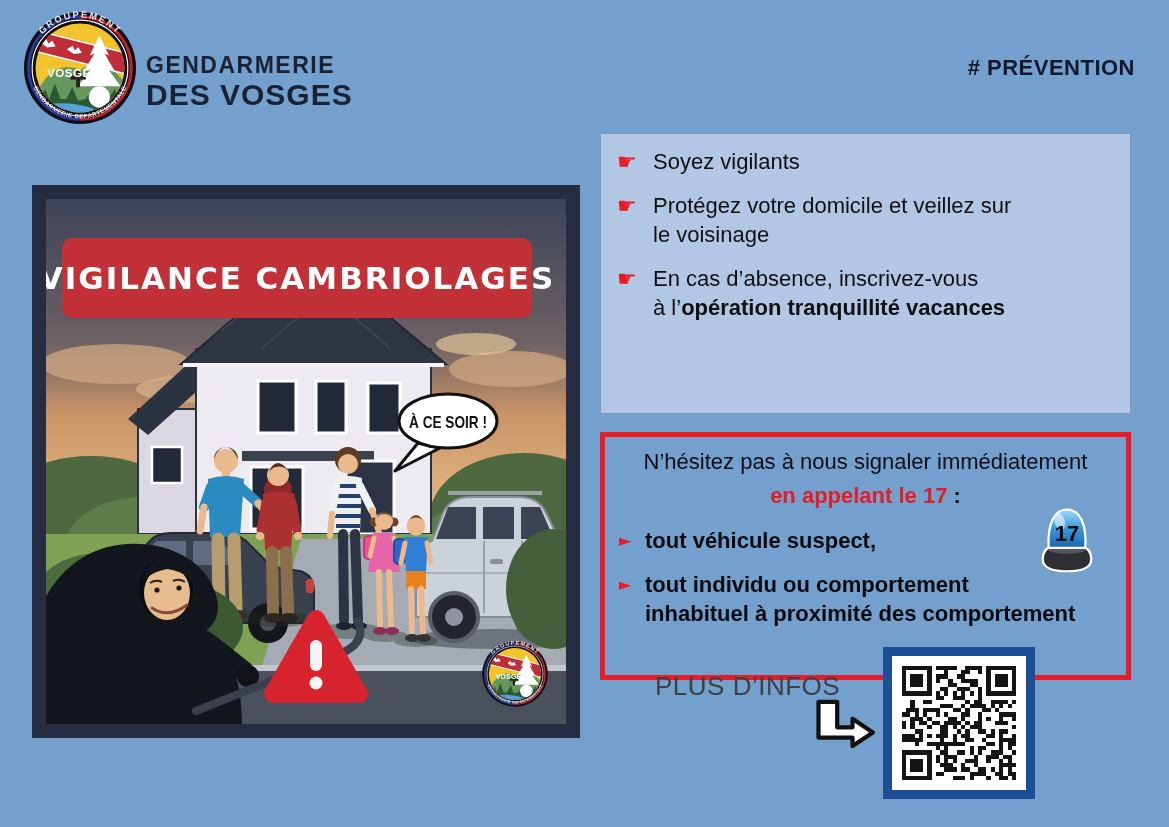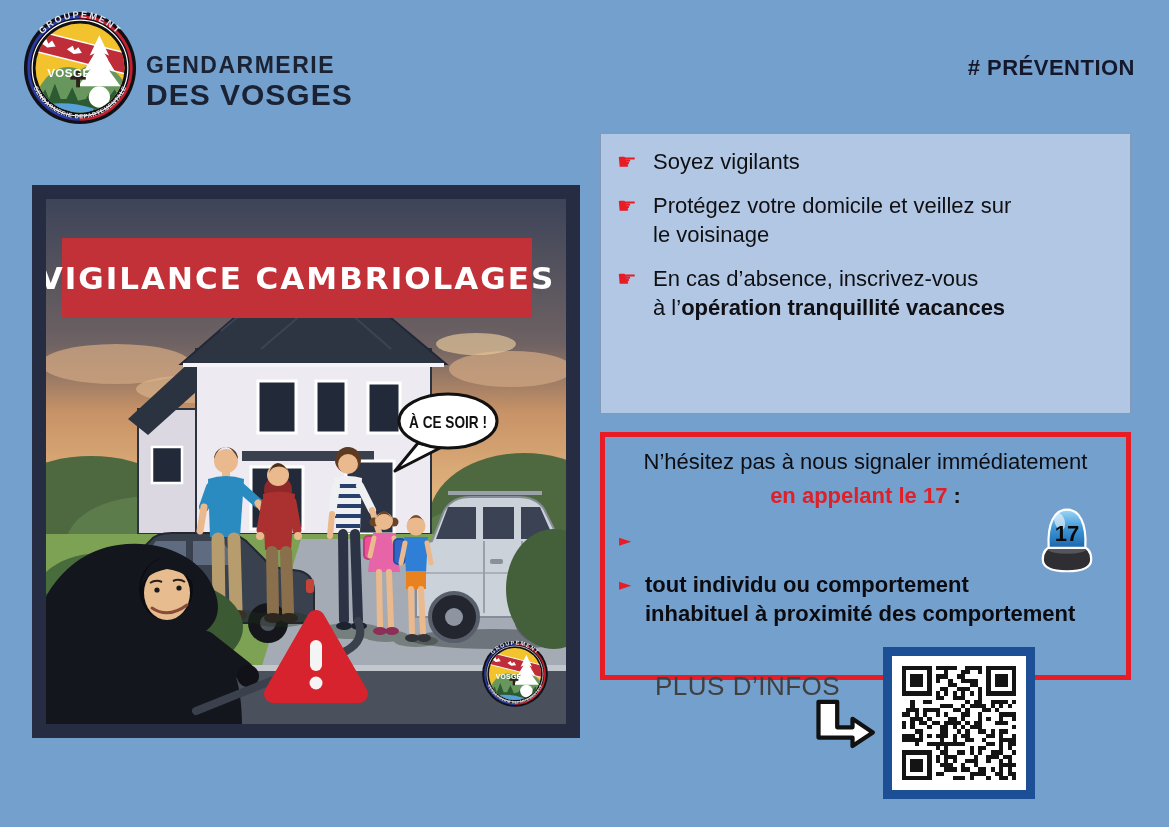--- a/index.html
+++ b/index.html
@@ -12,21 +12,21 @@
   .org-name{left:146px;top:52px;color:var(--navy_text,#1b2233);font-weight:bold;line-height:1.15}
   .org-name .l1{font-size:23px;letter-spacing:1.5px}
   .org-name .l2{font-size:30px;letter-spacing:1px}
   .hashtag{right:34px;top:55px;font-size:22px;font-weight:600;color:#15182b;letter-spacing:.5px}
 
   
   .poster{left:32px;top:185px;width:548px;height:553px;background:var(--frame_navy,#262c42);padding:14px;box-sizing:border-box}
   .scene-wrap{position:relative;width:520px;height:525px;overflow:hidden;background:#3a4157}
   .scene-wrap svg.scene{display:block}
   .banner{position:absolute;left:16px;top:39px;width:470px;height:80px;background:var(--banner_red,#c23137);
-          border-radius:0;display:flex;align-items:center;justify-content:center}
+          border-radius:10px;display:flex;align-items:center;justify-content:center}
   .banner span{color:#fff;font-size:31px;font-weight:800;letter-spacing:2px;white-space:nowrap;
                font-family:"DejaVu Sans",sans-serif;text-transform:uppercase}
   .badge-small{position:absolute;right:17px;bottom:16px;width:68px;height:68px}
 
   
   .info-panel{left:600px;top:133px;width:531px;height:281px;background:var(--panel_bg,#b1c7e3);
               border:1px solid rgba(45,70,110,.35);box-sizing:border-box;padding:13px 16px 0 16px}
   .info-title{text-align:center;font-weight:bold;font-size:22px;line-height:29px;color:#0b0b0f;margin-bottom:21px}
   .bullet{display:flex;gap:12px;font-size:22px;line-height:29px;margin-bottom:15px;color:#101014}
   .hand{color:var(--accent_red,#e81c24);font-size:22px;line-height:29px;width:24px;flex:0 0 24px;
@@ -344,20 +344,21 @@
     </div>
   </div>
 
   <div class="abs alert-panel">
     <div class="alert-intro">N’hésitez pas à nous signaler immédiatement</div>
     <div class="alert-call">
       <span class="red">en appelant le 17</span><span> :</span>
     </div>
     <div class="alert-item">
       <span class="ptr">►</span>
+      <div>tout véhicule suspect,</div>
     </div>
     <div class="alert-item">
       <span class="ptr">►</span>
       <div>
         <div>tout individu ou comportement</div>
         <div>inhabituel à proximité des comportement</div>
       </div>
     </div>
     <svg class="siren" viewBox="0 0 90 100">
       <path d="M12,78 Q12,62 26,60 L64,60 Q78,62 78,78 Q78,94 45,94 Q12,94 12,78 Z" fill="#2e2e33" stroke="#ffffff" stroke-width="3"></path>

